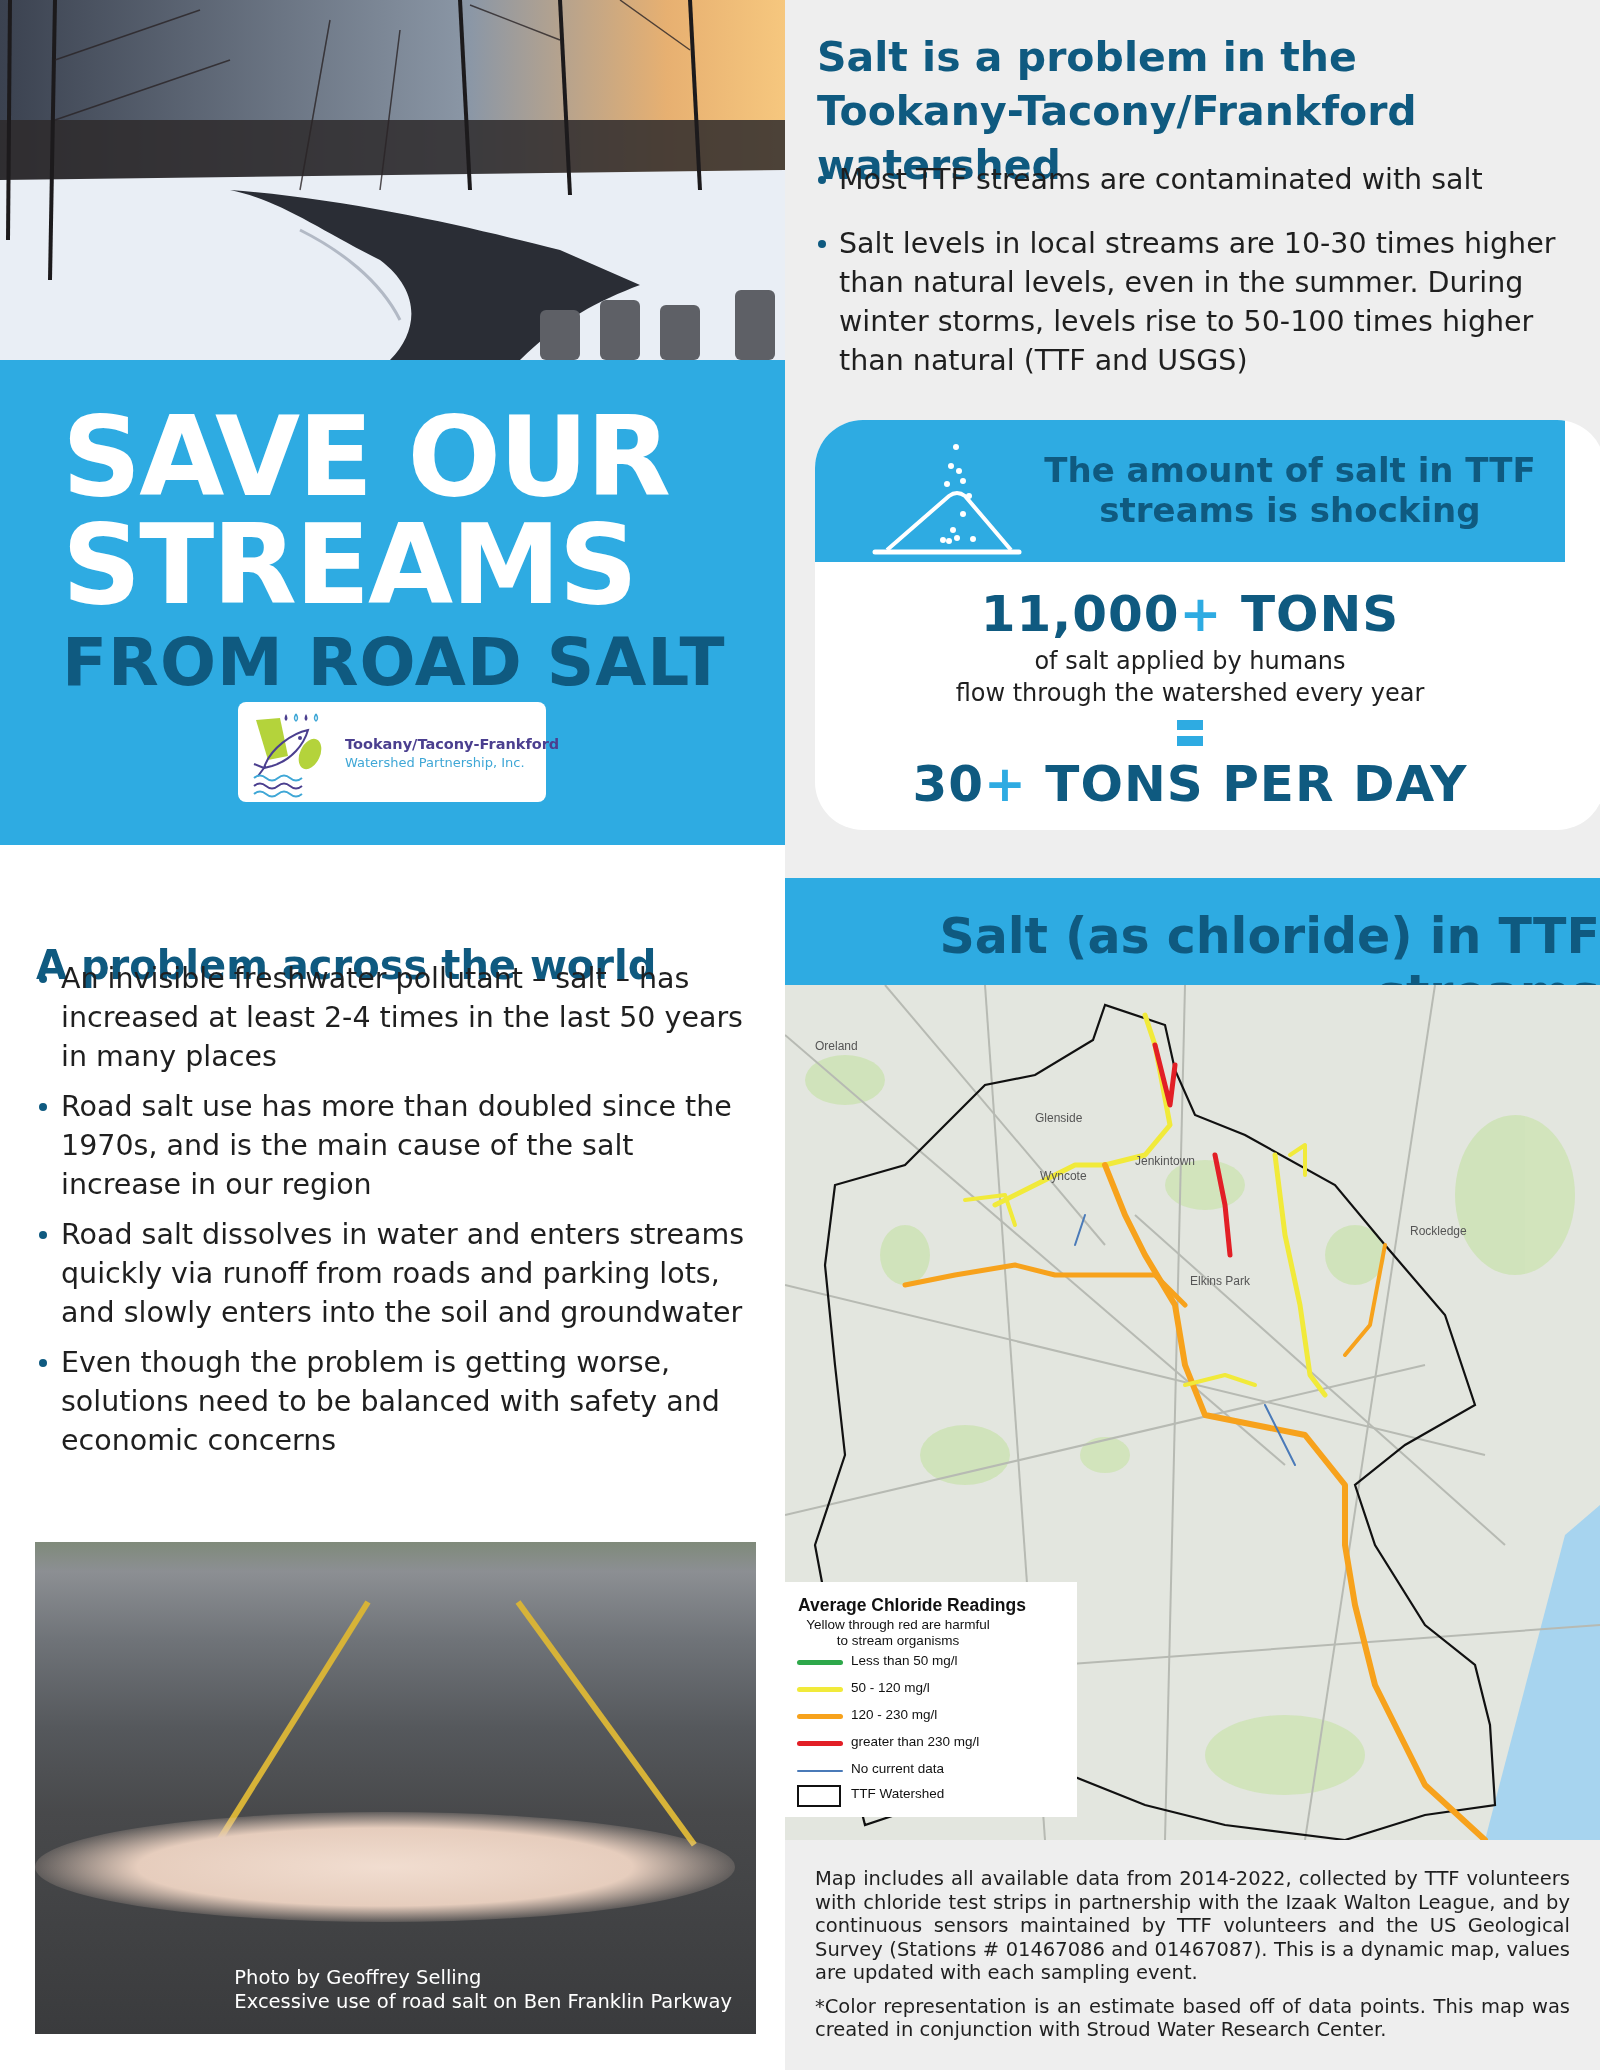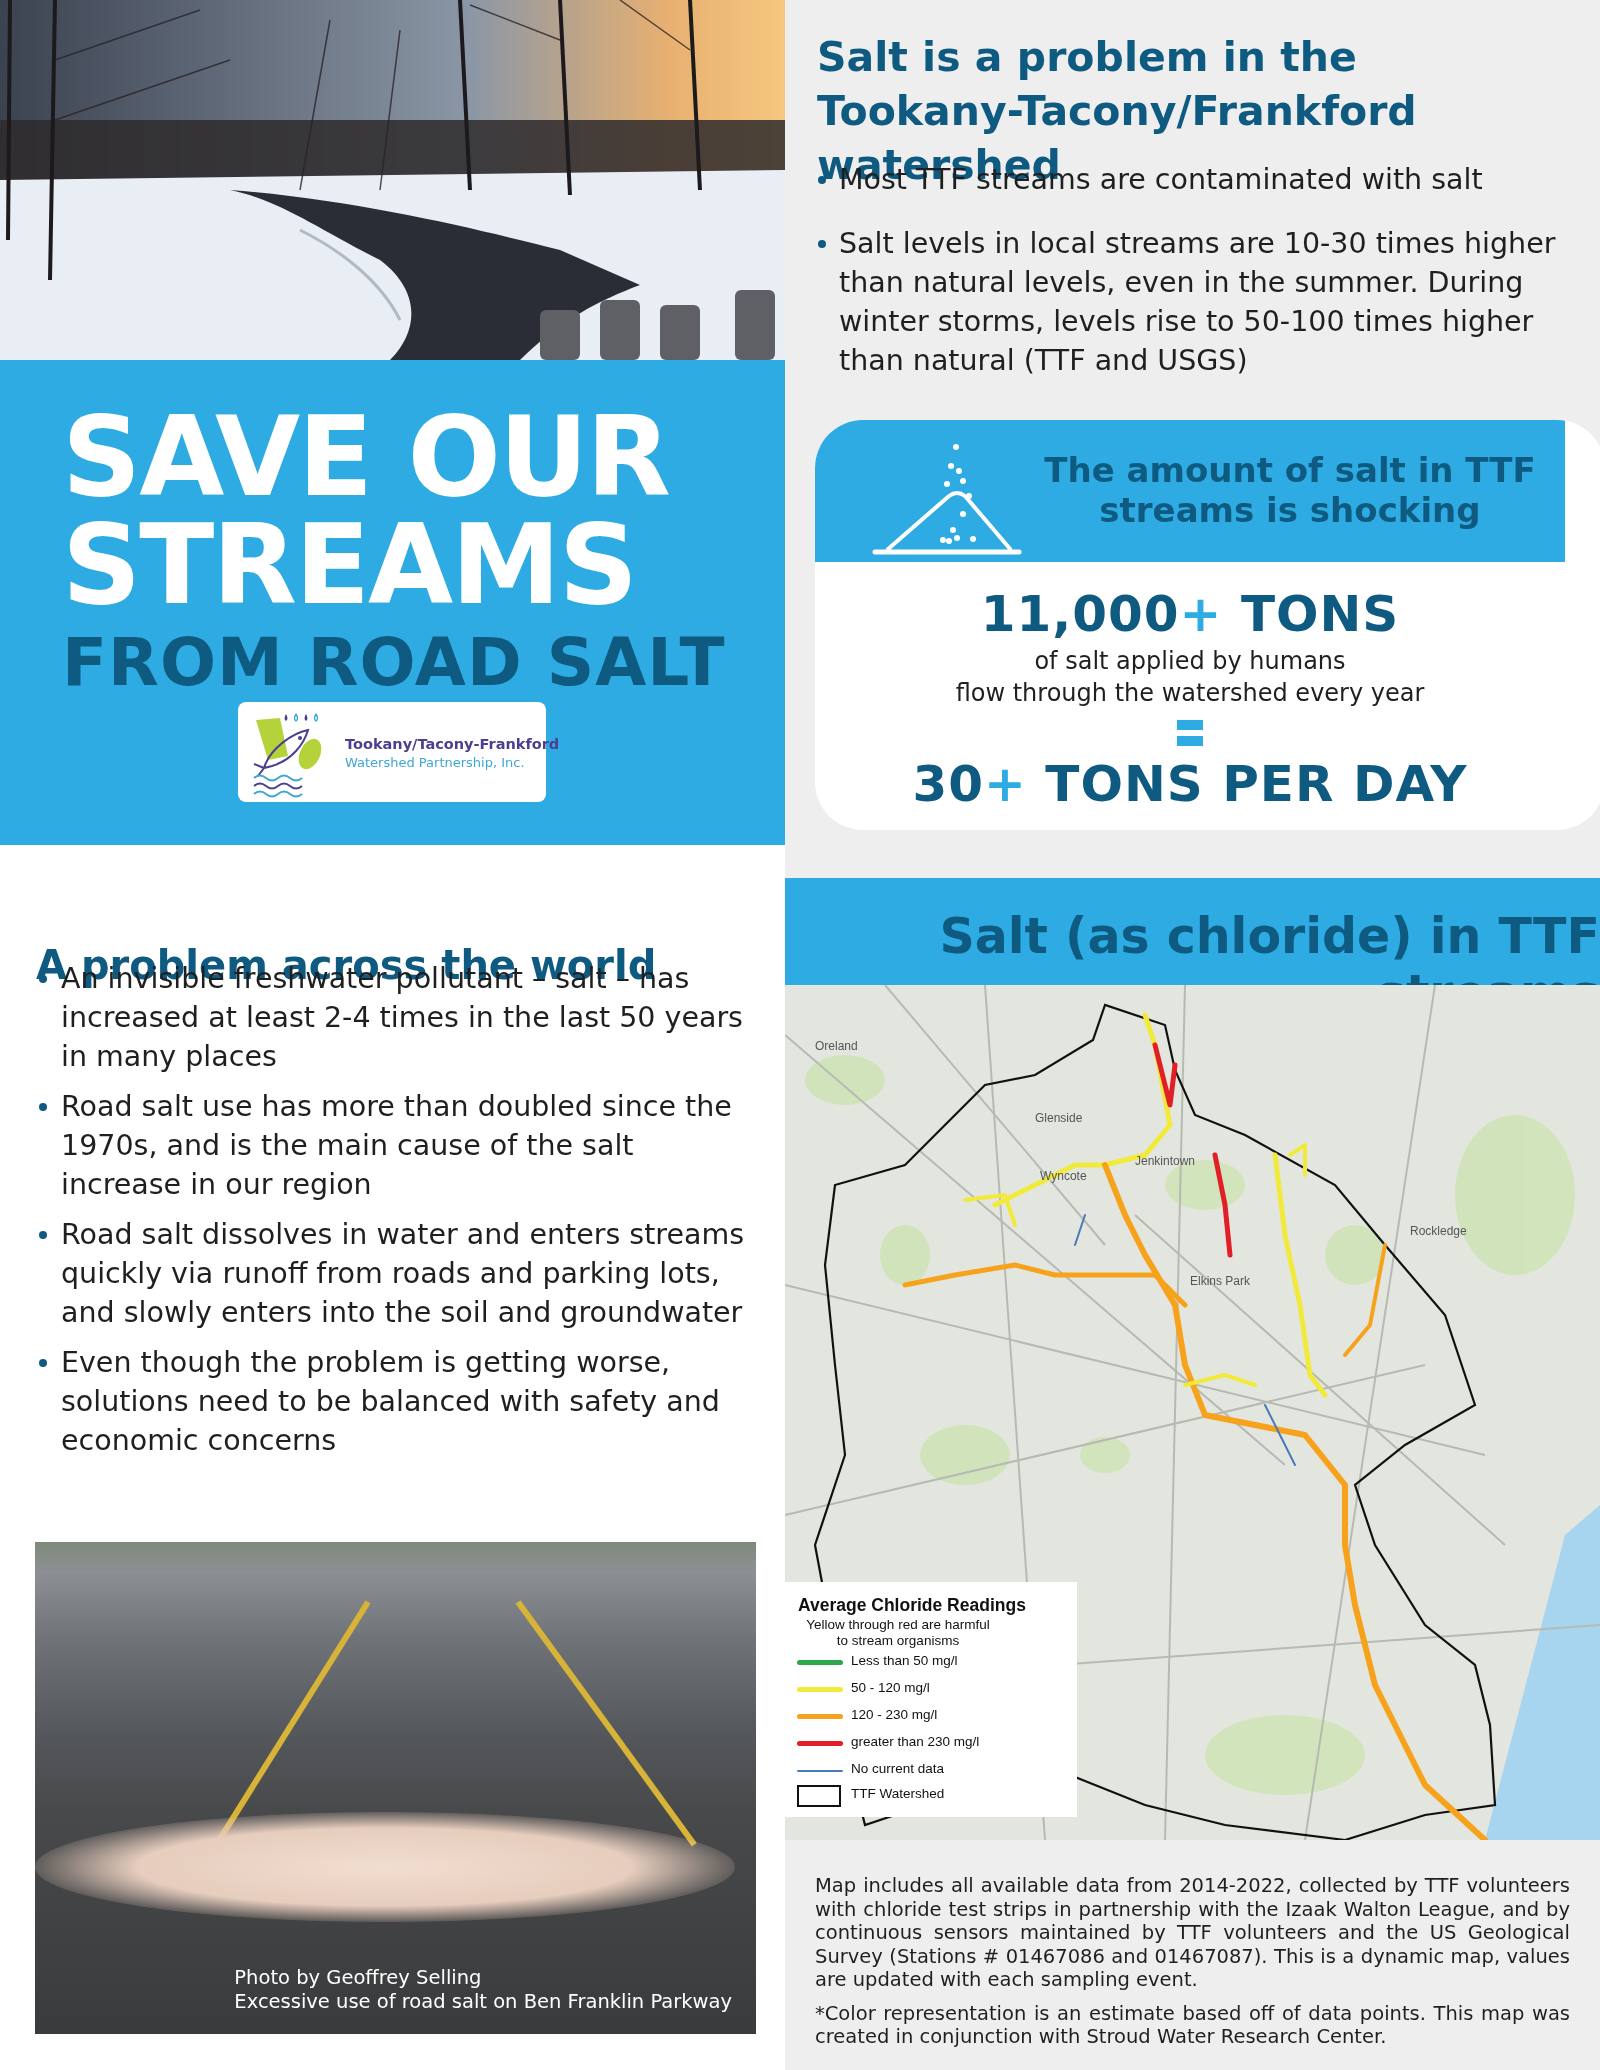--- a/index.html
+++ b/index.html
@@ -46,21 +46,21 @@
   .map-banner{left:785px;top:878px;width:815px;height:107px;background:#2eabe2;}
   .map-banner-text{position:absolute;left:0;top:30px;width:815px;text-align:right;font-size:49px;font-weight:bold;color:#0f5a80;}
   .map{left:785px;top:985px;width:815px;height:855px;background:#dfe3dc;overflow:hidden;}
   .legend{position:absolute;left:0;top:597px;width:292px;height:235px;background:#fff;font-family:"Liberation Sans",sans-serif;}
   .legend-title{position:absolute;left:13px;top:13px;font-size:17.5px;font-weight:bold;color:#111;white-space:nowrap;}
   .legend-sub{position:absolute;left:18px;top:35px;width:190px;font-size:13.5px;line-height:16px;color:#111;text-align:center;}
   .lg-row{position:absolute;left:12px;height:20px;width:270px;}
   .lg-sw{position:absolute;left:0;top:8px;width:46px;height:5px;border-radius:3px;}
   .lg-lbl{position:absolute;left:54px;top:1px;font-size:13.5px;color:#111;white-space:nowrap;}
   .lg-box{position:absolute;left:0;top:0;width:40px;height:18px;border:2px solid #111;}
-  .footnote{left:815px;top:1867px;width:755px;font-size:19.5px;line-height:23.5px;color:#1f1f1f;text-align:justify;margin-top:7px;}
+  .footnote{left:815px;top:1867px;width:755px;font-size:19.5px;line-height:23.5px;color:#1f1f1f;text-align:justify;}
   .footnote p{margin:0 0 10px 0;}
 </style>
 </head>
 <body>
 
 <div class="abs left-col"></div>
 
 <div class="abs photo-top">
   <svg width="785" height="360" viewBox="0 0 785 360">
     <defs>

